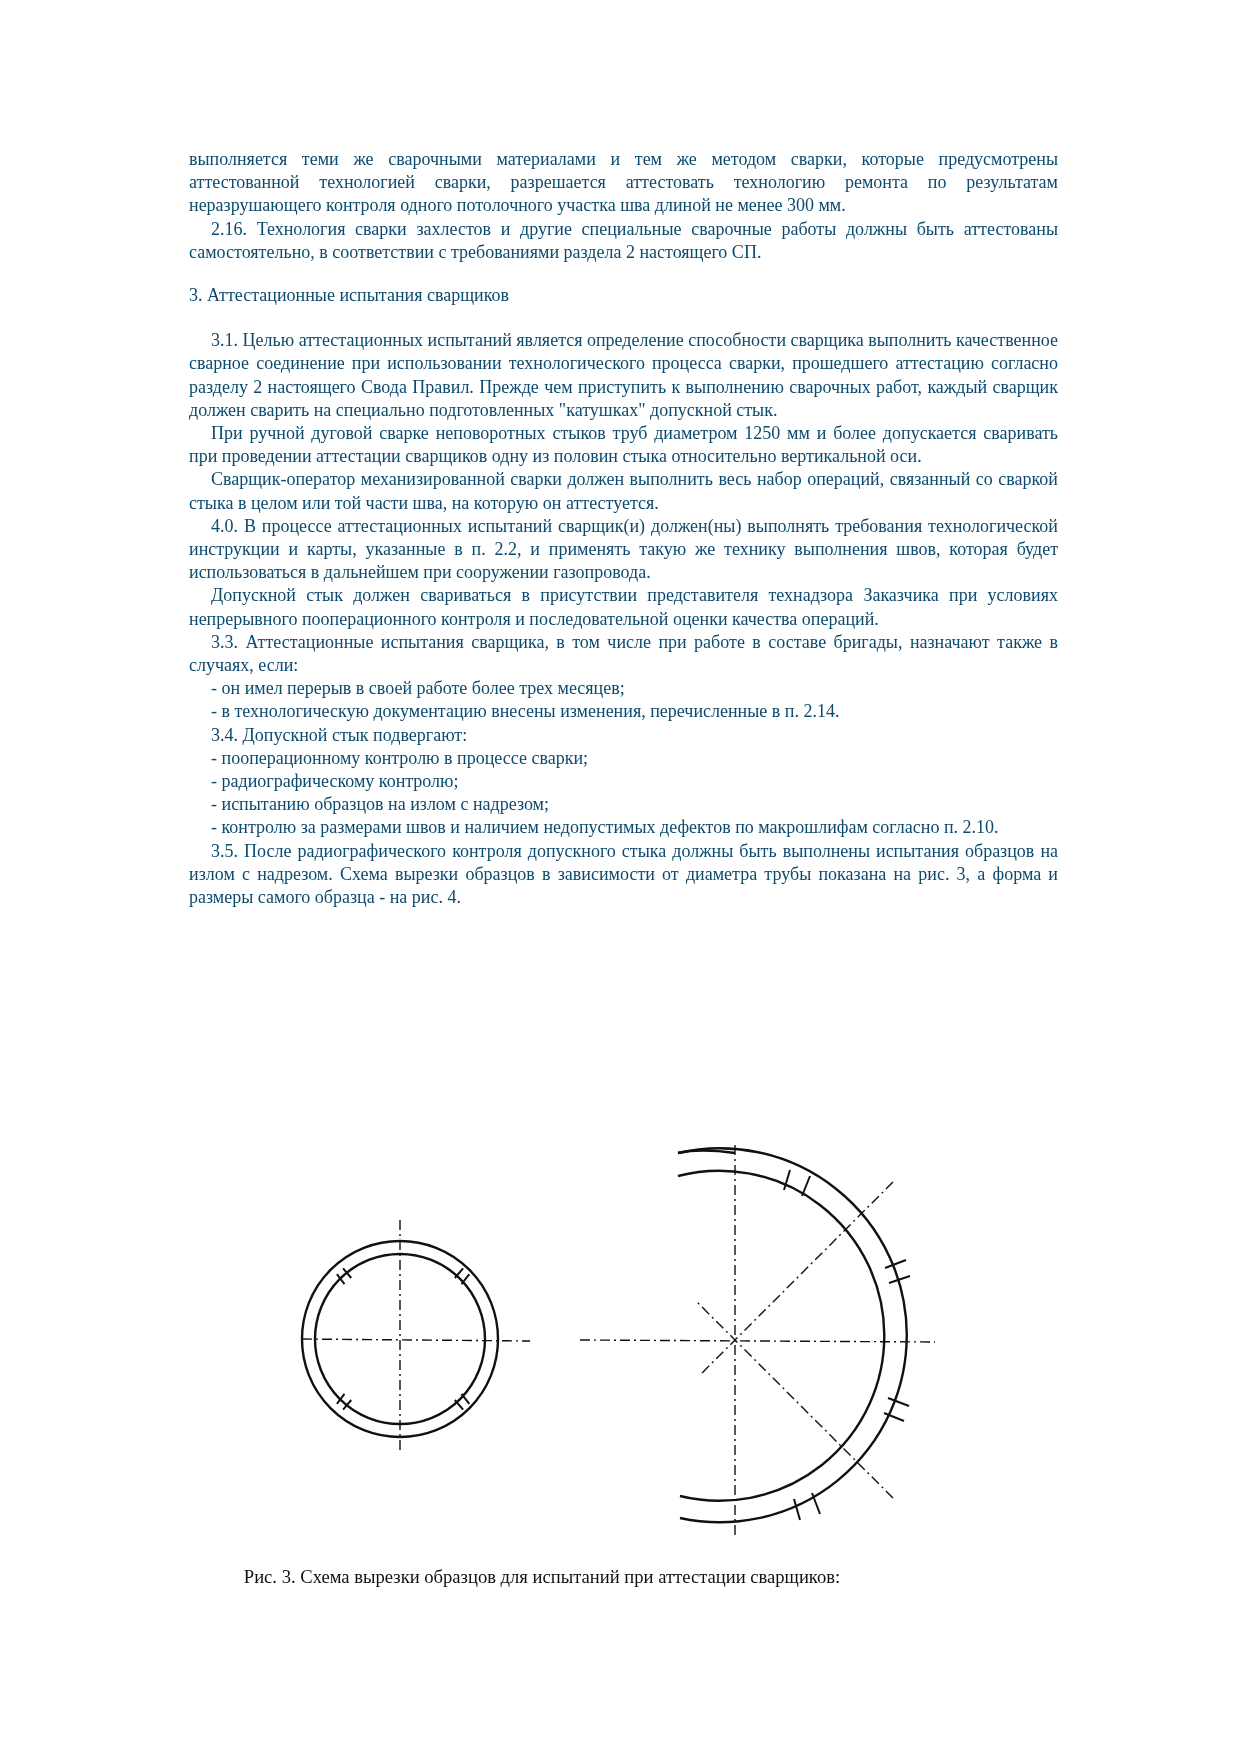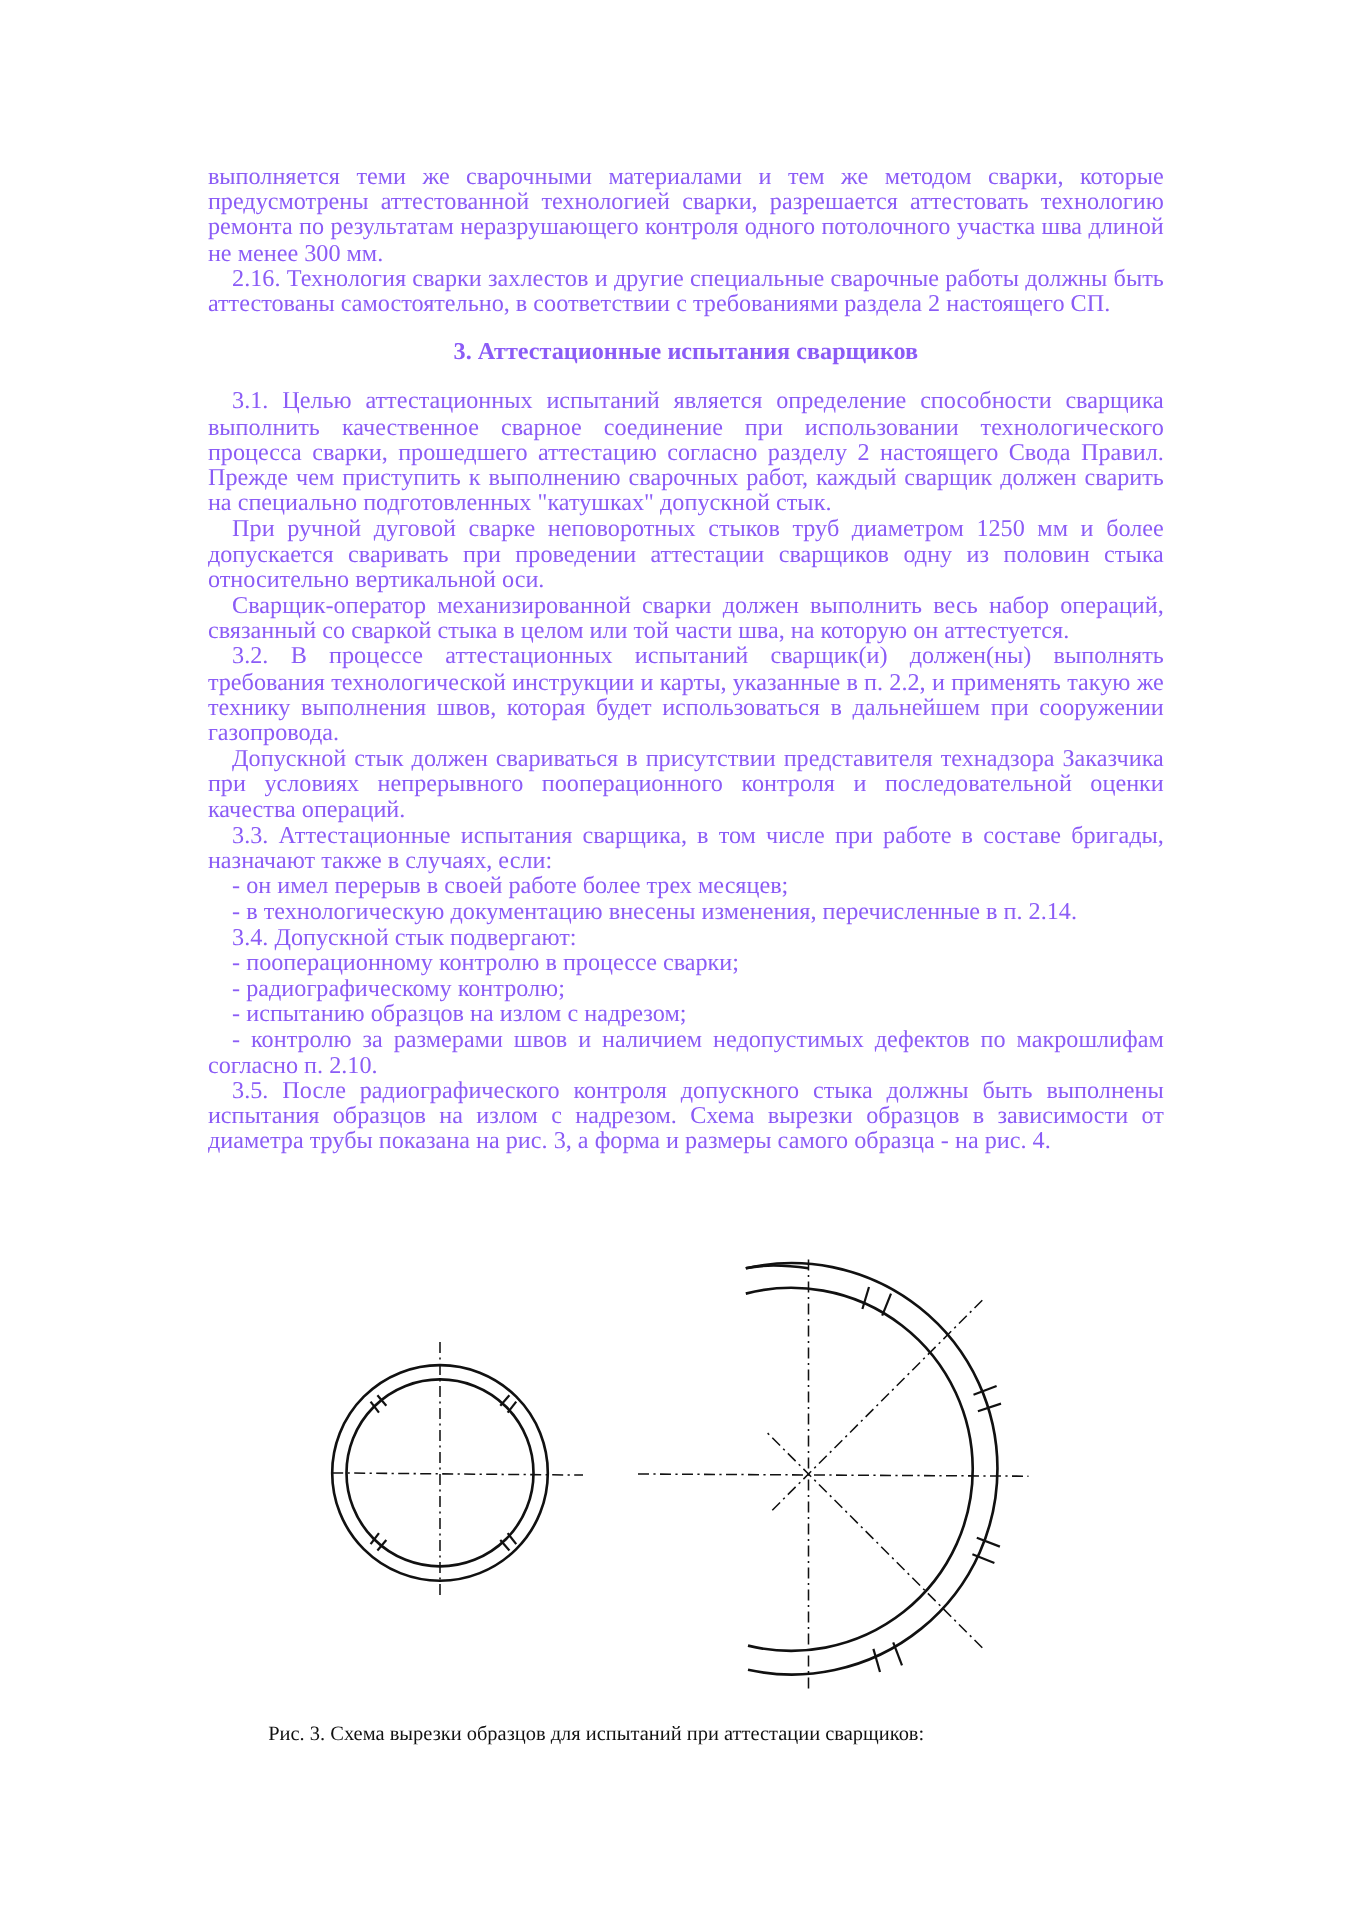--- a/index.html
+++ b/index.html
@@ -1,46 +1,46 @@
 <!DOCTYPE html>
 <html><head>
   <meta charset="utf-8">
   <style>
     html, body { margin: 0; padding: 0; background: #ffffff; }
     body { width: 1240px; height: 1755px; position: relative; overflow: hidden; }
     .page {
       position: absolute; left: 189px; top: 148px; width: 869px;
-      font-family: "Liberation Serif", serif; font-size: 22px; line-height: 23.2px; color: #8b5cf6;
+      font-family: "Liberation Serif", serif; font-size: 18px; line-height: 23.2px; color: #0c4a6e;
     }
     .p { text-align: justify; margin: 0; text-indent: 22px; }
     .p.noindent { text-indent: 0; }
     .p.list { text-indent: 22px; }
     .heading {
-      text-align: center; font-weight: bold; margin: 20px 0 22px 0; text-indent: 0;
+      text-align: left; font-weight: normal; margin: 20px 0 22px 0; text-indent: 0;
     }
     .figure {
       position: absolute; left: 0; top: 1120px; width: 1240px; height: 460px;
     }
     .figure svg { position: absolute; left: 0; top: 0; }
     .caption {
       position: absolute; left: 0; width: 1084px; top: 1566px; text-align: center;
       font-family: "Liberation Serif", serif; font-size: 18.6px; color: #111;
     }
   </style>
 </head>
 <body>
 
 <div class="page">
   <p class="p noindent">выполняется теми же сварочными материалами и тем же методом сварки, которые предусмотрены аттестованной технологией сварки, разрешается аттестовать технологию ремонта по результатам неразрушающего контроля одного потолочного участка шва длиной не менее 300 мм.</p>
   <p class="p">2.16. Технология сварки захлестов и другие специальные сварочные работы должны быть аттестованы самостоятельно, в соответствии с требованиями раздела 2 настоящего СП.</p>
   <p class="p heading">3. Аттестационные испытания сварщиков</p>
   <p class="p">3.1. Целью аттестационных испытаний является определение способности сварщика выполнить качественное сварное соединение при использовании технологического процесса сварки, прошедшего аттестацию согласно разделу 2 настоящего Свода Правил. Прежде чем приступить к выполнению сварочных работ, каждый сварщик должен сварить на специально подготовленных "катушках" допускной стык.</p>
   <p class="p">При ручной дуговой сварке неповоротных стыков труб диаметром 1250 мм и более допускается сваривать при проведении аттестации сварщиков одну из половин стыка относительно вертикальной оси.</p>
   <p class="p">Сварщик-оператор механизированной сварки должен выполнить весь набор операций, связанный со сваркой стыка в целом или той части шва, на которую он аттестуется.</p>
-  <p class="p">3.2. В процессе аттестационных испытаний сварщик(и) должен(ны) выполнять требования технологической инструкции и карты, указанные в п. 2.2, и применять такую же технику выполнения швов, которая будет использоваться в дальнейшем при сооружении газопровода.</p>
+  <p class="p">4.0. В процессе аттестационных испытаний сварщик(и) должен(ны) выполнять требования технологической инструкции и карты, указанные в п. 2.2, и применять такую же технику выполнения швов, которая будет использоваться в дальнейшем при сооружении газопровода.</p>
   <p class="p">Допускной стык должен свариваться в присутствии представителя технадзора Заказчика при условиях непрерывного пооперационного контроля и последовательной оценки качества операций.</p>
   <p class="p">3.3. Аттестационные испытания сварщика, в том числе при работе в составе бригады, назначают также в случаях, если:</p>
   <p class="p list">- он имел перерыв в своей работе более трех месяцев;</p>
   <p class="p list">- в технологическую документацию внесены изменения, перечисленные в п. 2.14.</p>
   <p class="p">3.4. Допускной стык подвергают:</p>
   <p class="p list">- пооперационному контролю в процессе сварки;</p>
   <p class="p list">- радиографическому контролю;</p>
   <p class="p list">- испытанию образцов на излом с надрезом;</p>
   <p class="p list">- контролю за размерами швов и наличием недопустимых дефектов по макрошлифам согласно п. 2.10.</p>
   <p class="p">3.5. После радиографического контроля допускного стыка должны быть выполнены испытания образцов на излом с надрезом. Схема вырезки образцов в зависимости от диаметра трубы показана на рис. 3, а форма и  размеры самого образца - на рис. 4.</p>

